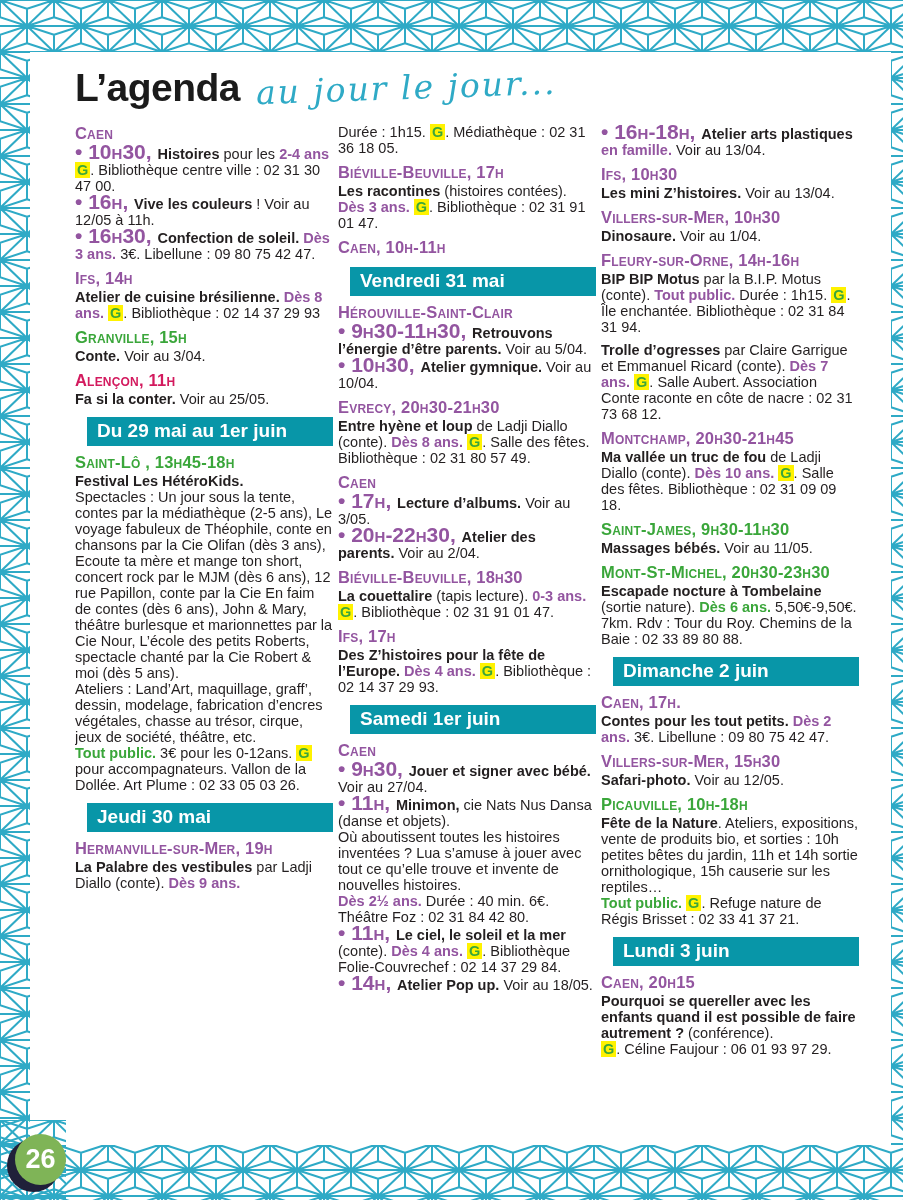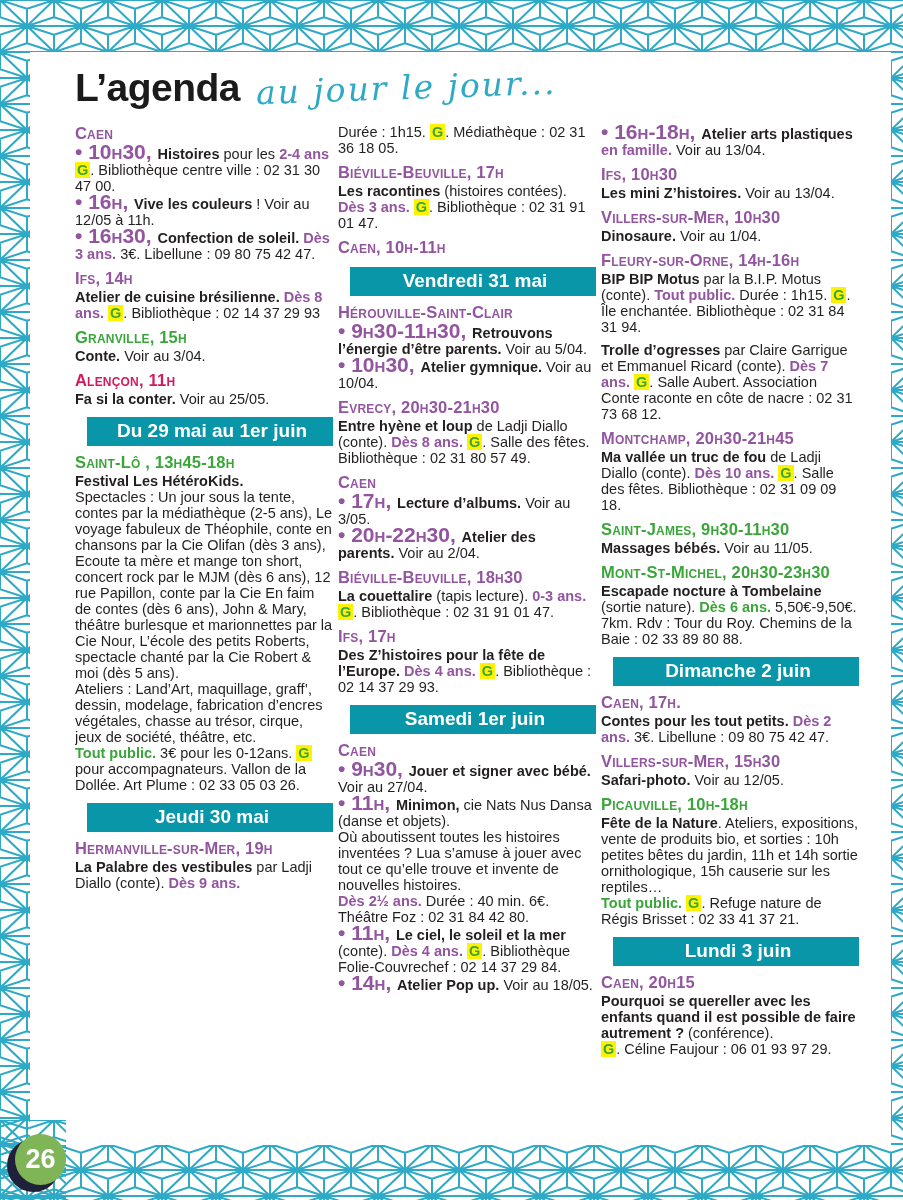--- a/index.html
+++ b/index.html
@@ -10,21 +10,21 @@
          z-index:2;padding:14px 16px 0 45px;overflow:hidden;box-sizing:border-box;}
   .pattern-corner{position:absolute;left:0;top:1120px;z-index:3;}
   .title-row{white-space:nowrap;height:52px;}
   .title-main{font-weight:800;font-size:39px;letter-spacing:-0.5px;color:#1b1b1b;}
   .title-script{display:inline-block;font-family:"DejaVu Serif",serif;font-style:italic;
          font-size:33px;color:var(--pattern);margin-left:16px;letter-spacing:2px;
          transform:rotate(-2deg) translateY(-2px);}
   .columns{display:flex;gap:5px;margin-top:6px;}
   .col{flex:0 0 258px;width:258px;overflow:hidden;}
   .day-bar{background:var(--bar);color:#fff;font-weight:bold;font-size:19px;line-height:22px;
-         padding:3px 6px 4px 10px;margin:10px 0 7px 12px;text-align:center;}
+         padding:3px 6px 4px 10px;margin:10px 0 7px 12px;}
   .city{font-weight:bold;font-variant:small-caps;font-size:16.5px;line-height:19px;
          letter-spacing:0.2px;margin:0 0 1px 0;}
   .city-purple{color:var(--purple);} .city-green{color:var(--green);} .city-crimson{color:var(--crimson);}
   .entry{margin:0 0 7px 0;}
   .para{margin:0;font-size:14.5px;line-height:16px;color:var(--text);}
   .seg-n{}
   .seg-b{font-weight:bold;}
   .seg-pb{font-weight:bold;color:var(--purple);}
   .seg-gb{font-weight:bold;color:var(--green);}
   .seg-time{font-weight:bold;color:var(--purple);font-variant:small-caps;font-size:21px;}

